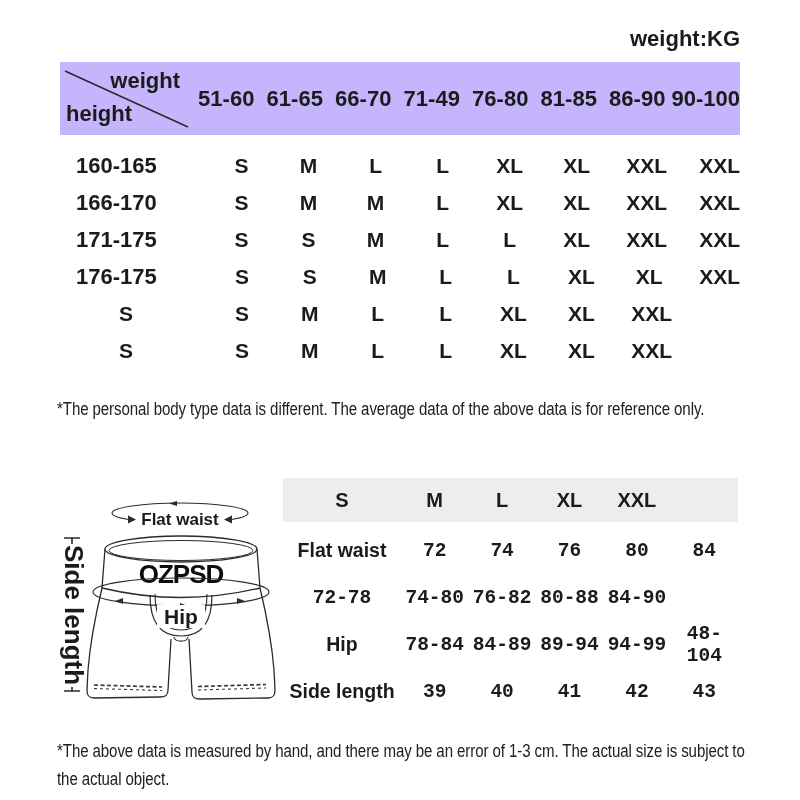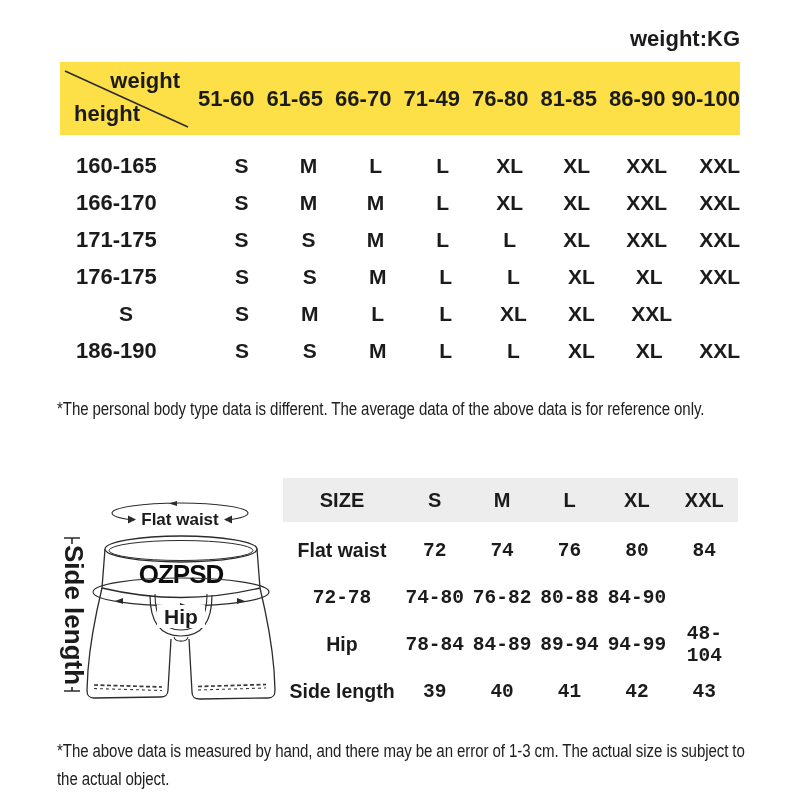--- a/index.html
+++ b/index.html
@@ -7,25 +7,25 @@
     width:800px;height:800px;position:relative;background:#ffffff;
     font-family:"Liberation Sans","DejaVu Sans",sans-serif;
     color:#1b1b1b;overflow:hidden;
   }
   
   .units{position:absolute;top:26px;right:60px;display:flex;
          font-size:22px;font-weight:600;}
   
   .t1{position:absolute;left:60px;top:62px;width:680px;}
   .t1-header{display:grid;grid-template-columns:132px repeat(8,1fr);height:73px;
-             background:#fde047;align-items:center;}
+             background:#c4b5fd;align-items:center;}
   .t1-corner{position:relative;height:100%;}
   .t1-corner svg{position:absolute;left:0;top:0;}
   .t1-corner .w{position:absolute;top:6px;right:12px;font-size:22px;font-weight:600;}
-  .t1-corner .h{position:absolute;bottom:8px;left:14px;font-size:22px;font-weight:600;text-align:center;}
+  .t1-corner .h{position:absolute;bottom:8px;left:6px;font-size:22px;font-weight:600;text-align:center;}
   .t1 .col{text-align:center;font-size:22px;font-weight:600;}
   .t1-body{margin-top:12px;}
   .t1-row{display:grid;grid-template-columns:132px repeat(8,1fr);height:37px;align-items:center;gap:32px;}
   .t1-row .rowlabel{font-size:22px;font-weight:600;padding-left:16px;}
   .t1-row .cell{text-align:center;font-size:21px;font-weight:600;}
   
   .note{position:absolute;font-size:17.5px;font-weight:400;color:#202020;
         transform:scaleX(0.86);transform-origin:left top;letter-spacing:-0.1px;}
   .note1{left:57px;top:399px;white-space:nowrap;}
   .note2{left:57px;top:737px;width:806px;line-height:28px;}
@@ -117,21 +117,20 @@
       <div class="cell">S</div>
       <div class="cell">S</div>
       <div class="cell">M</div>
       <div class="cell">L</div>
       <div class="cell">L</div>
       <div class="cell">XL</div>
       <div class="cell">XL</div>
       <div class="cell">XXL</div>
     </div>
     <div class="t1-row">
-      <div class="rowlabel">186-190</div>
       <div class="cell">S</div>
       <div class="cell">S</div>
       <div class="cell">M</div>
       <div class="cell">L</div>
       <div class="cell">L</div>
       <div class="cell">XL</div>
       <div class="cell">XL</div>
       <div class="cell">XXL</div>
     </div>
   </div>
@@ -173,21 +172,20 @@
     <rect x="117" y="130" width="48" height="23" fill="#ffffff"></rect>
     <text x="141" y="149" text-anchor="middle" font-size="21" font-weight="600" fill="#1b1b1b">Hip</text>
 
     <path d="M24,63 L40,63 M32,63 L32,69 M32,212 L32,216 M24,216 L40,216" stroke="#2b2b2b" stroke-width="1.6" fill="none"></path>
     <text x="32" y="140" transform="rotate(90 32 140)" text-anchor="middle" dominant-baseline="middle" font-size="26" font-weight="600" fill="#1b1b1b">Side length</text>
   </svg>
 </div>
 
 <div class="t2">
   <div class="t2-header">
-    <div class="hc">SIZE</div>
     <div class="hc">S</div>
     <div class="hc">M</div>
     <div class="hc">L</div>
     <div class="hc">XL</div>
     <div class="hc">XXL</div>
   </div>
   <div class="t2-body">
     <div class="t2-row">
       <div class="mlabel">Flat waist</div>
       <div class="mval">72</div>

